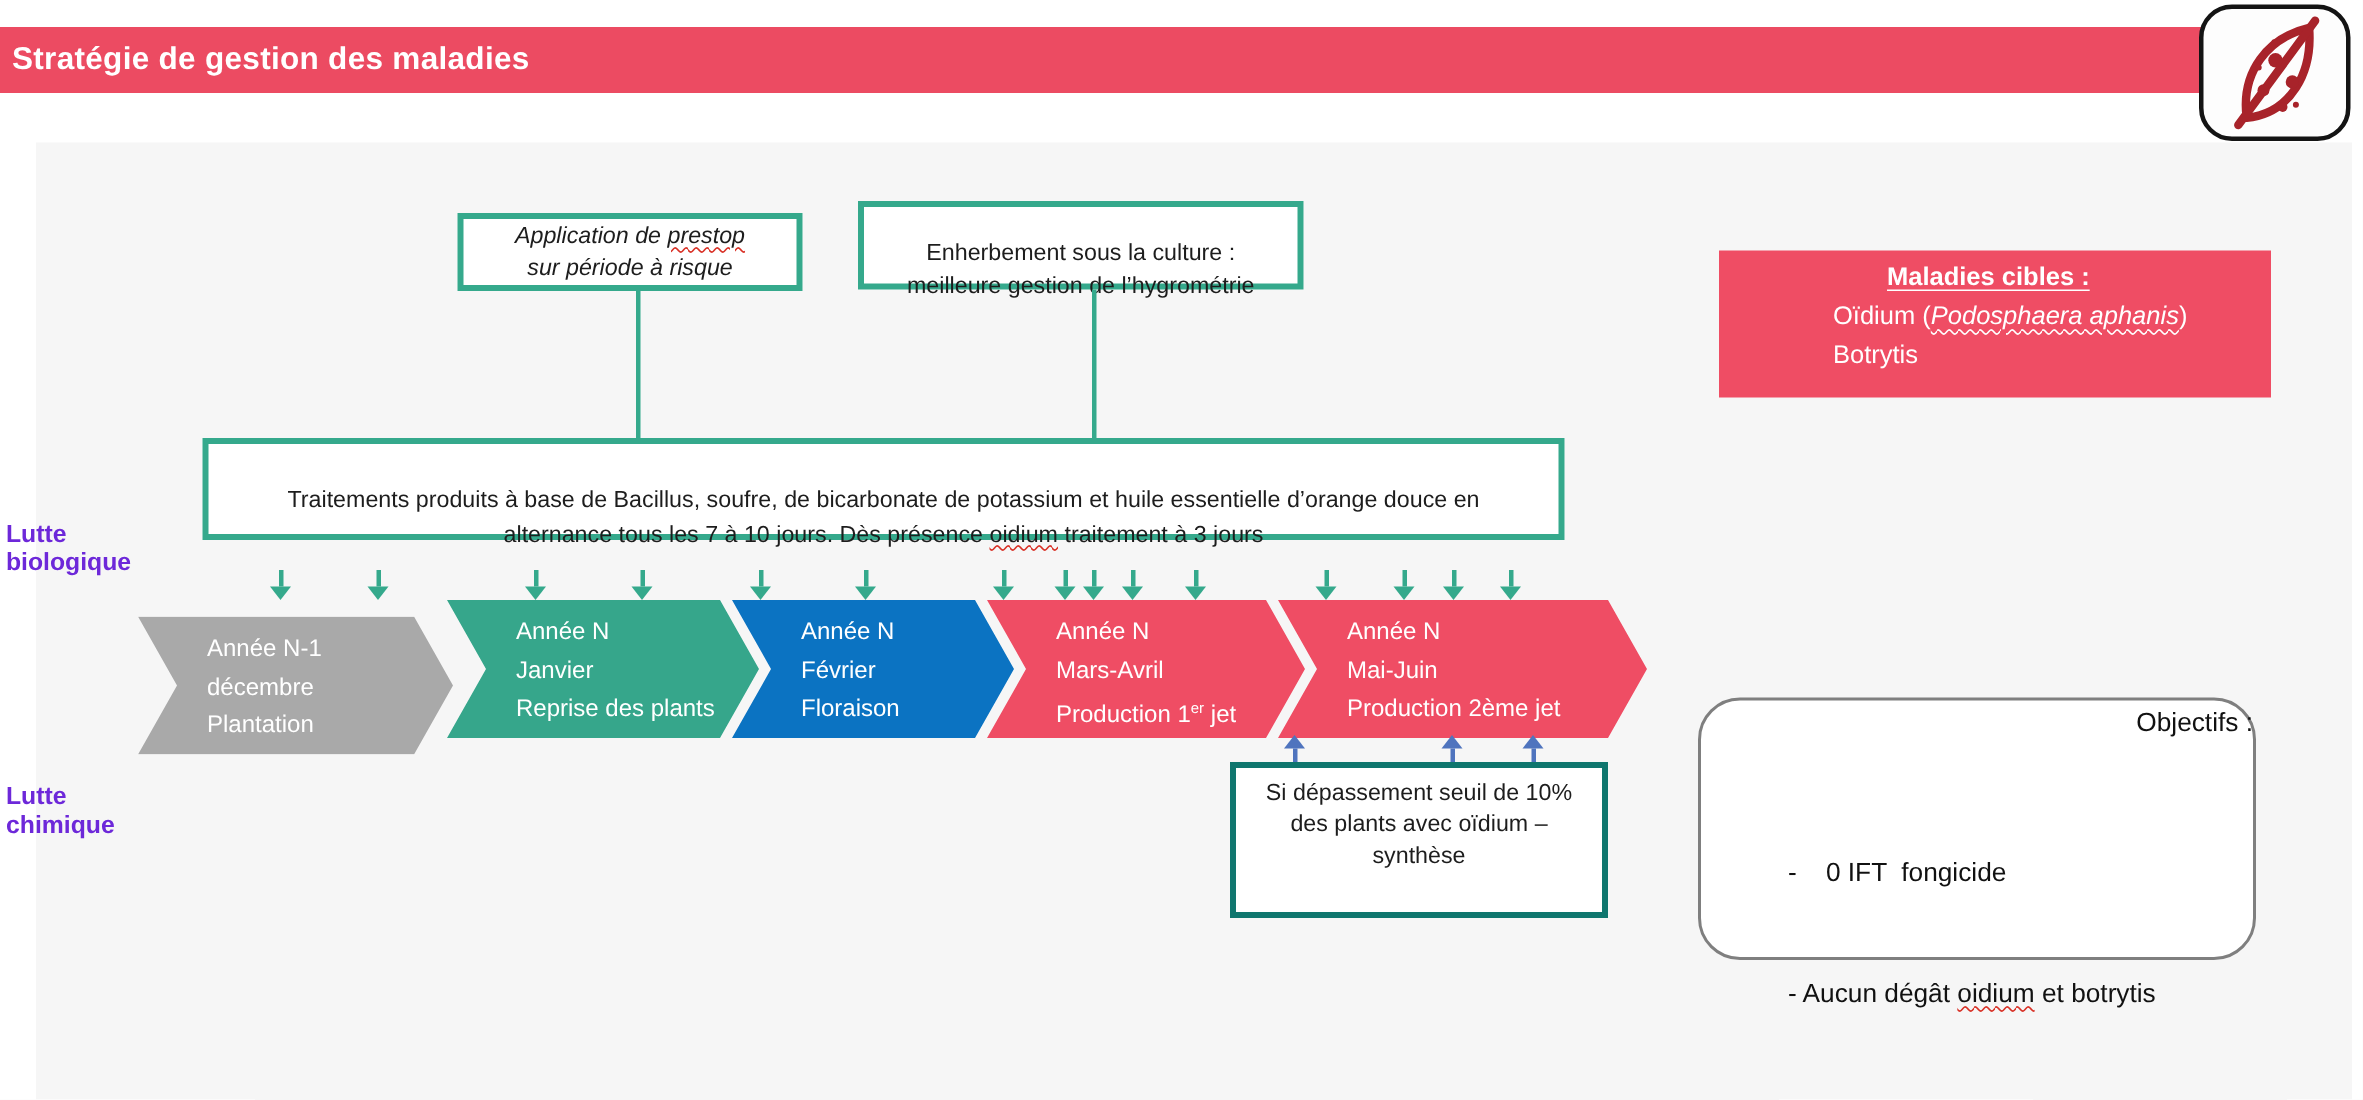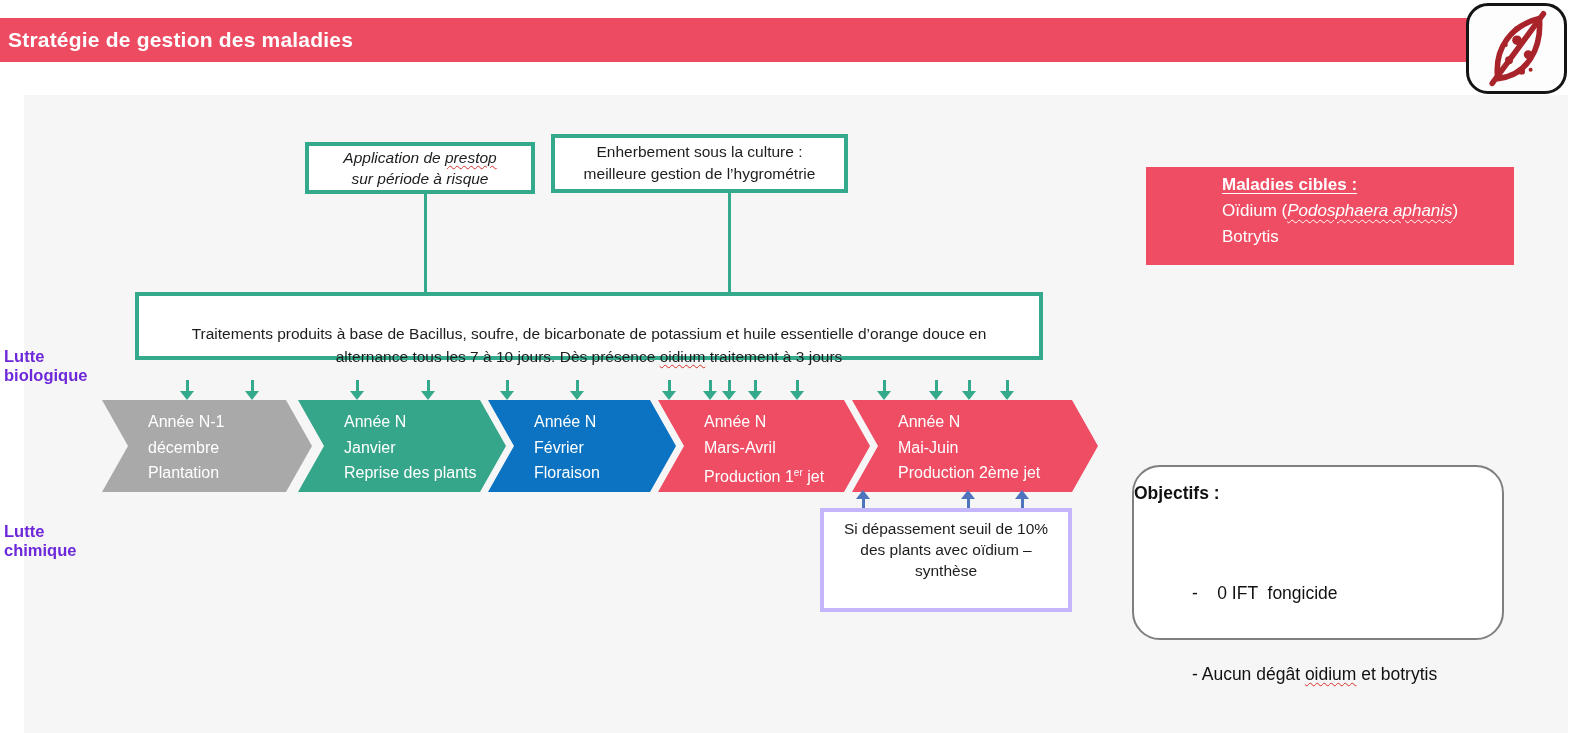--- a/index.html
+++ b/index.html
@@ -13,65 +13,65 @@
   
   .logo { position:absolute; left:1466px; top:3px; width:101px; height:91px; background:#fdfdfd; border:3px solid #141414; border-radius:22px; display:flex; align-items:center; justify-content:center; z-index:5; }
   .logo svg { width:86px; height:80px; }
 
   
   .panel { position:absolute; left:24px; top:95px; width:1544px; height:638px; background:#F6F6F6; }
 
   
   .gbox { position:absolute; background:#ffffff; border:4px solid #35A98C; text-align:center; color:#1d1d1d; }
   .box-prestop { left:305px; top:142px; width:230px; height:52px; font-style:italic; font-size:15.5px; line-height:21px; padding-top:1px; }
-  .box-enherbement { left:551px; top:134px; width:297px; height:59px; font-size:15.5px; line-height:22px; padding-top:3px; }
+  .box-enherbement { left:572px; top:134px; width:297px; height:59px; font-size:15.5px; line-height:22px; padding-top:20px; }
   .box-traitements { left:135px; top:292px; width:908px; height:68px; font-size:15.5px; line-height:23px; padding-top:26px; }
 
   
   .vline { position:absolute; width:3px; background:#35A98C; }
   .vline1 { left:424px; top:194px; height:98px; }
   .vline2 { left:728px; top:193px; height:99px; }
 
   
   .maladies { position:absolute; left:1146px; top:167px; width:368px; height:98px; background:#EF4D64; color:#ffffff; font-size:17px; line-height:26px; padding:5px 0 0 76px; }
-  .maladies .t { font-weight:bold; text-decoration:underline; text-underline-offset:3px; }
+  .maladies .t { font-weight:bold; text-decoration:underline; text-underline-offset:3px;margin-left:36px; }
   .maladies .species { font-style:italic; text-decoration:underline wavy; text-decoration-thickness:1px; text-underline-offset:3px; }
 
   
   .side-label { position:absolute; left:4px; width:96px; font-weight:bold; color:#6d28d9; font-size:16.5px; line-height:19px; }
   .label-bio { top:347px; }
   .label-chim { top:522px; }
 
   
   .chevron { position:absolute; top:400px; height:92px; color:#ffffff; font-size:16px; line-height:25.5px;
              clip-path:polygon(0 0, calc(100% - 26px) 0, 100% 50%, calc(100% - 26px) 100%, 0 100%, 26px 50%);
              padding:9px 0 0 46px; }
-  .c1 { left:102px; width:210px; }
+  .c1 { left:92px; width:210px;margin-top:11px; }
   .c2 { left:298px; width:208px; }
   .c3 { left:488px; width:188px; }
   .c4 { left:658px; width:212px; }
   .c5 { left:852px; width:246px; }
   .chevron sup { font-size:10px;text-align:right; }
 
   
   .garrow { position:absolute; top:380px; display:flex; flex-direction:column; align-items:center; }
   .garrow .stem { width:3px; height:11px; background:#35A98C; }
   .garrow .head { width:0; height:0; border-left:7px solid transparent; border-right:7px solid transparent; border-top:9px solid #35A98C; }
 
   
   .barrow { position:absolute; top:490px; display:flex; flex-direction:column; align-items:center; }
   .barrow .head { width:0; height:0; border-left:7px solid transparent; border-right:7px solid transparent; border-bottom:9px solid #4F74BE; }
   .barrow .stem { width:3px; height:9px; background:#4F74BE; }
 
   
-  .fongicide { position:absolute; left:820px; top:508px; width:252px; height:104px; background:#ffffff; border:4px solid #c4b5fd; text-align:center; color:#1d1d1d; font-size:15.5px; line-height:21px; padding-top:6px; }
+  .fongicide { position:absolute; left:820px; top:508px; width:252px; height:104px; background:#ffffff; border:4px solid #0f766e; text-align:center; color:#1d1d1d; font-size:15.5px; line-height:21px; padding-top:6px; }
 
   
   .objectifs { position:absolute; left:1132px; top:465px; width:372px; height:175px; background:#ffffff; border:2px solid #7F7F7F; border-radius:28px; color:#111; }
-  .objectifs .title { text-align:left; font-weight:bold; font-size:17.5px; margin-top:16px; }
+  .objectifs .title { text-align:right; font-weight:normal; font-size:17.5px; margin-top:4px; }
   .objectifs .items { margin:22px 0 0 58px; font-size:17.5px; line-height:27px; white-space:pre; }
 
   .sp-red { text-decoration:underline wavy #D93025; text-decoration-thickness:1px; text-underline-offset:2px; }
 </style>
 </head>
 <body>
 
 <div class="panel"></div>
 
 <div class="banner">

